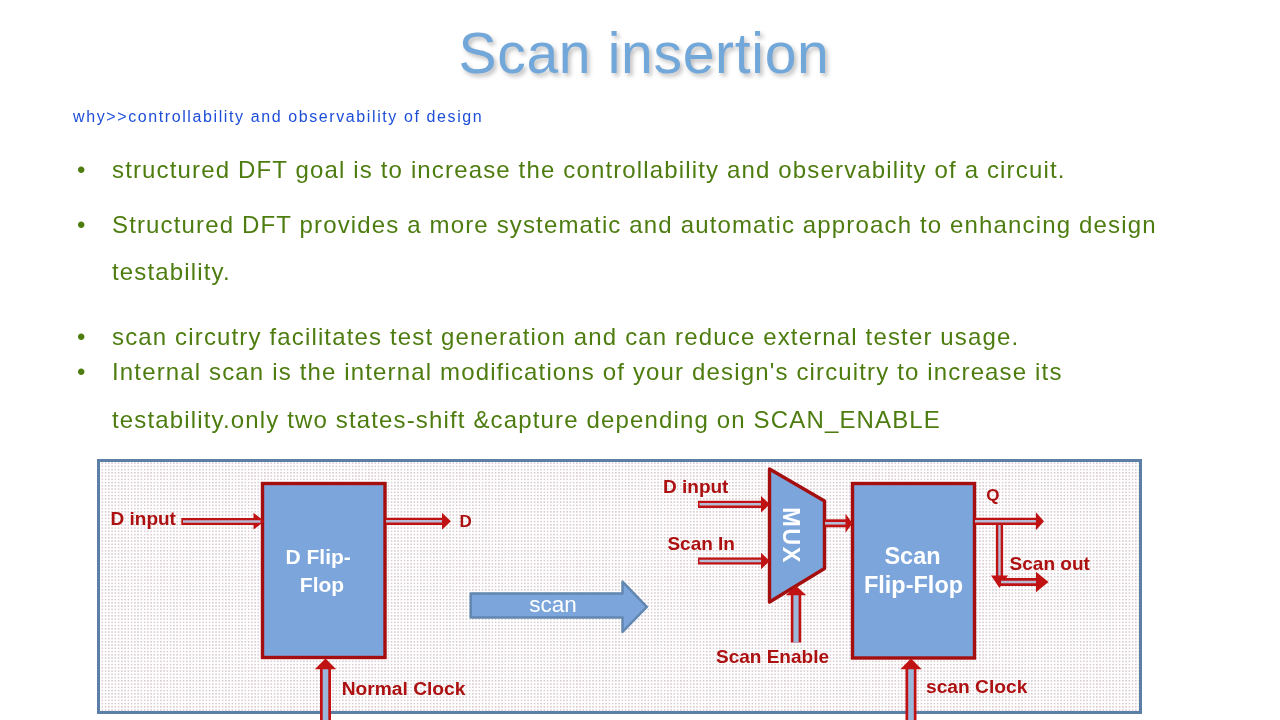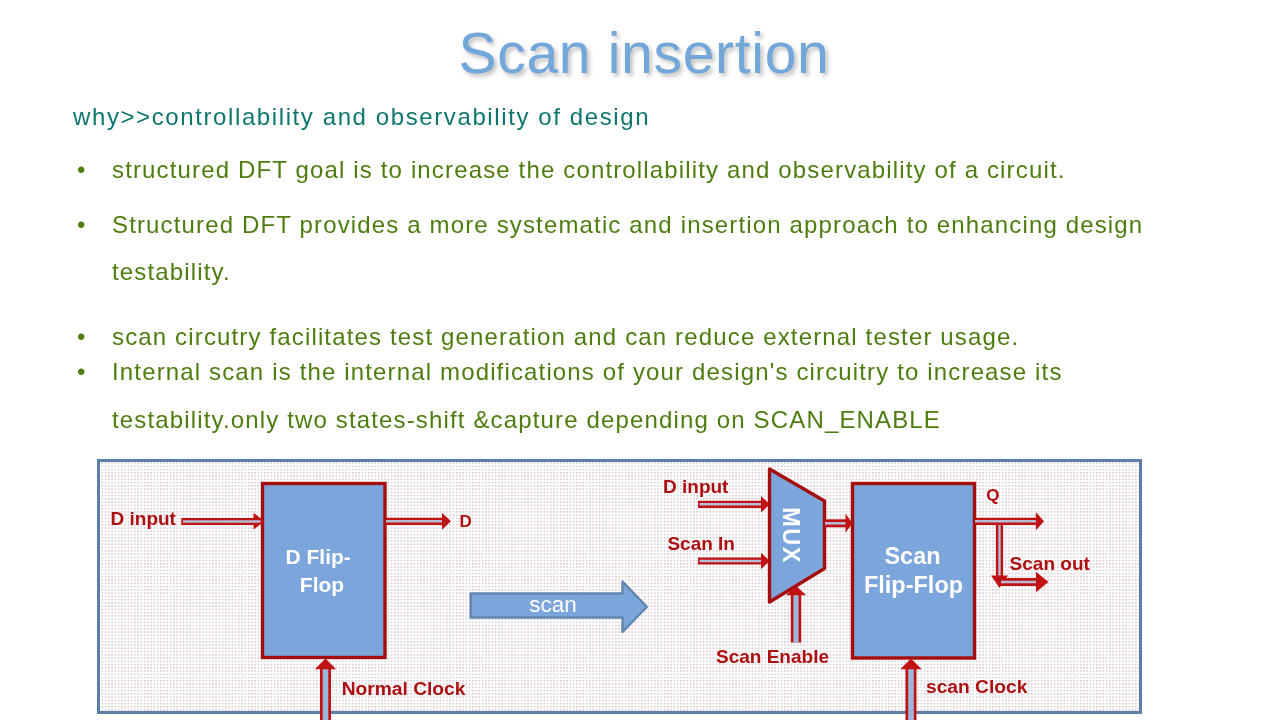--- a/index.html
+++ b/index.html
@@ -1,37 +1,37 @@
 <!DOCTYPE html>
 <html><head>
 <meta charset="utf-8">
 <style>
   html,body{margin:0;padding:0;}
   body{width:1280px;height:720px;background:#ffffff;overflow:hidden;position:relative;
        font-family:"Liberation Sans", sans-serif;}
   #title{position:absolute;left:4px;top:17.6px;width:1280px;line-height:70px;
          font-size:57px;letter-spacing:0.7px;color:#72a7da;text-align:center;
          text-shadow:2.5px 2.5px 4px rgba(110,110,110,0.45);}
-  #sub{position:absolute;left:73px;top:101.5px;line-height:30px;font-size:24px;letter-spacing:1.6px;color:#0f766e;}
+  #sub{position:absolute;left:73px;top:101.5px;line-height:30px;font-size:16px;letter-spacing:1.6px;color:#1d4ed8;}
   .b{position:absolute;left:75px;padding-left:37px;width:1068px;font-size:24px;
      line-height:47.5px;letter-spacing:1.15px;color:#4d7c0f;}
   .b:before{content:"\2022";position:absolute;left:2px;}
   svg{position:absolute;left:0;top:0;}
   svg text{font-family:"Liberation Sans", sans-serif;font-weight:bold;}
   .lbl{fill:#ad1010;font-size:19px;}
   .lbl2{fill:#ad1010;font-size:19.2px;}
   .lbl3{fill:#ad1010;font-size:17px;}
   .wt{fill:#ffffff;font-size:21px;text-anchor:middle;}
 </style>
 </head>
 <body>
 <div id="title">Scan insertion</div>
 <div id="sub">why&gt;&gt;controllability and observability of design</div>
 <div class="b" style="top:146.4px">structured DFT goal is to increase the controllability and observability of a circuit.</div>
-<div class="b" style="top:200.8px">Structured DFT provides a more systematic and insertion approach to enhancing design testability.</div>
+<div class="b" style="top:200.8px">Structured DFT provides a more systematic and automatic approach to enhancing design testability.</div>
 <div class="b" style="top:313px">scan circutry facilitates test generation and can reduce external tester usage.</div>
 <div class="b" style="top:348px">Internal scan is the internal modifications of your design's circuitry to increase its testability.only two states-shift &amp;capture depending on SCAN_ENABLE</div>
 
 <svg width="1280" height="720" viewBox="0 0 1280 720">
 <defs>
 <pattern id="dots" width="3.25" height="3.25" patternUnits="userSpaceOnUse">
   <rect width="3.25" height="3.25" fill="#ffffff"></rect>
   <circle cx="1.6" cy="1.6" r="0.72" fill="#c8b3bb"></circle>
 </pattern>
 </defs>

